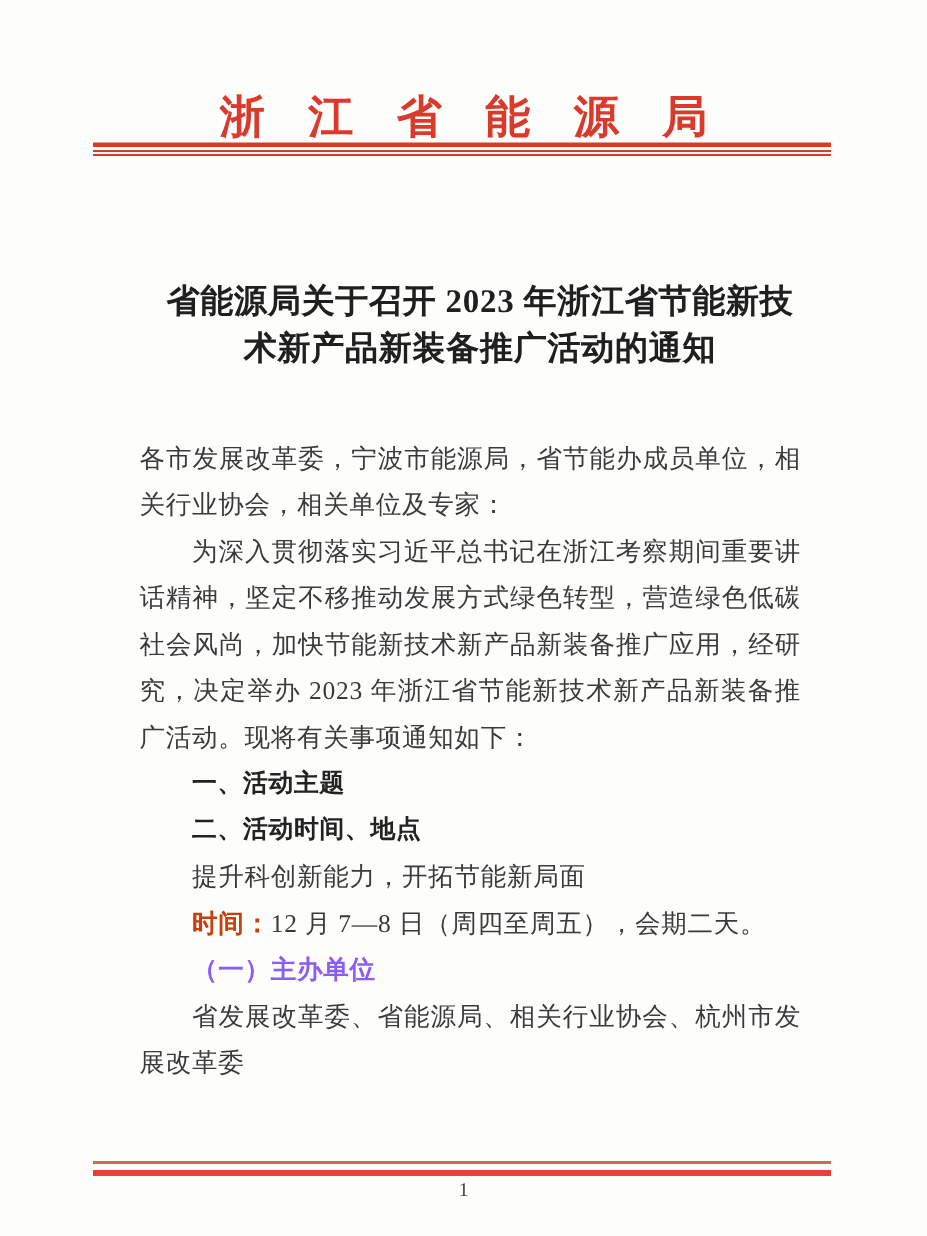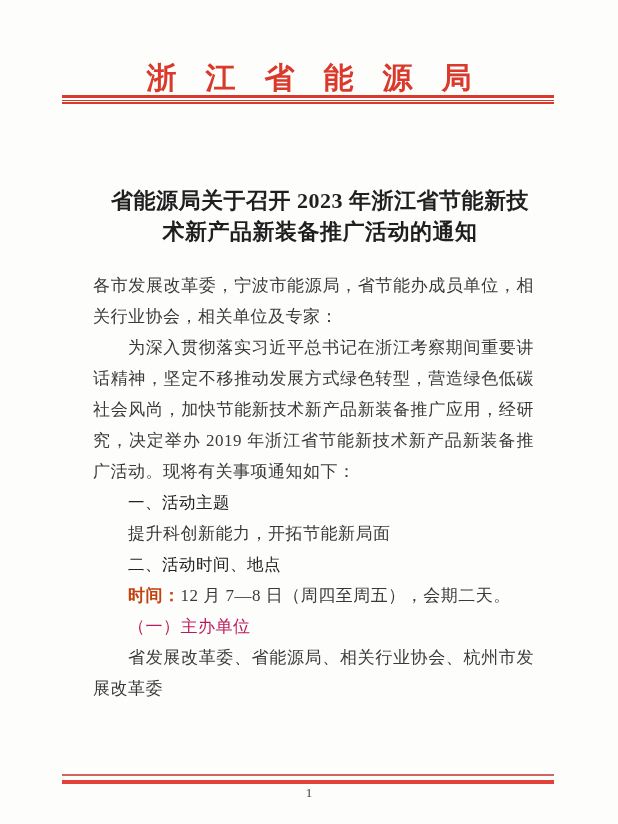--- a/index.html
+++ b/index.html
@@ -59,41 +59,41 @@
     font-weight: bold;
     color: #1f1f1f;
     line-height: 31px;
     letter-spacing: 0.5px;
     padding-left: 11px;
   }
   .title-line { display: block; }
   
   .doc-body {
     position: absolute;
-    top: 270px;
+    top: 290px;
     left: 93px;
     width: 441px;
     font-family: "Liberation Serif", serif;
     font-size: 17px;
     line-height: 31px;
     color: #3a3a3a;
     text-align: justify;
     letter-spacing: 0.5px;
   }
   .doc-body p { margin: 0; padding: 0; }
   .indent { text-indent: 35px; }
   .heading {
     font-family: "Liberation Sans", sans-serif;
-    font-weight: normal;
+    font-weight: bold;
     font-size: 16.5px;
     color: #222222;
   }
   .subheading {
-    font-weight: normal;
-    color: #be185d;
+    font-weight: bold;
+    color: #8b5cf6;
   }
   .label { font-weight: bold; color: #c2410c; }
   
   .footer-rule {
     position: absolute;
     top: 774px;
     left: 62px;
     width: 492px;
     height: 11px;
     background: linear-gradient(to bottom,
@@ -124,27 +124,27 @@
 
   <h1 class="doc-title">
     <span class="title-line">省能源局关于召开 2023 年浙江省节能新技</span>
     <span class="title-line">术新产品新装备推广活动的通知</span>
   </h1>
 
   <div class="doc-body">
 
     <p>各市发展改革委，宁波市能源局，省节能办成员单位，相关行业协会，相关单位及专家：</p>
 
-    <p class="indent">为深入贯彻落实习近平总书记在浙江考察期间重要讲话精神，坚定不移推动发展方式绿色转型，营造绿色低碳社会风尚，加快节能新技术新产品新装备推广应用，经研究，决定举办 2019 年浙江省节能新技术新产品新装备推广活动。现将有关事项通知如下：</p>
+    <p class="indent">为深入贯彻落实习近平总书记在浙江考察期间重要讲话精神，坚定不移推动发展方式绿色转型，营造绿色低碳社会风尚，加快节能新技术新产品新装备推广应用，经研究，决定举办 2023 年浙江省节能新技术新产品新装备推广活动。现将有关事项通知如下：</p>
 
     <p class="indent heading">一、活动主题</p>
 
+    <p class="indent heading">二、活动时间、地点</p>
+
     <p class="indent">提升科创新能力，开拓节能新局面</p>
-
-    <p class="indent heading">二、活动时间、地点</p>
 
     <p class="indent"><span class="label">时间：</span><span>12 月 7—8 日（周四至周五），会期二天。</span></p>
 
 
 
     <p class="indent subheading">（一）主办单位</p>
 
     <p class="indent">省发展改革委、省能源局、相关行业协会、杭州市发展改革委</p>
 
   </div>

